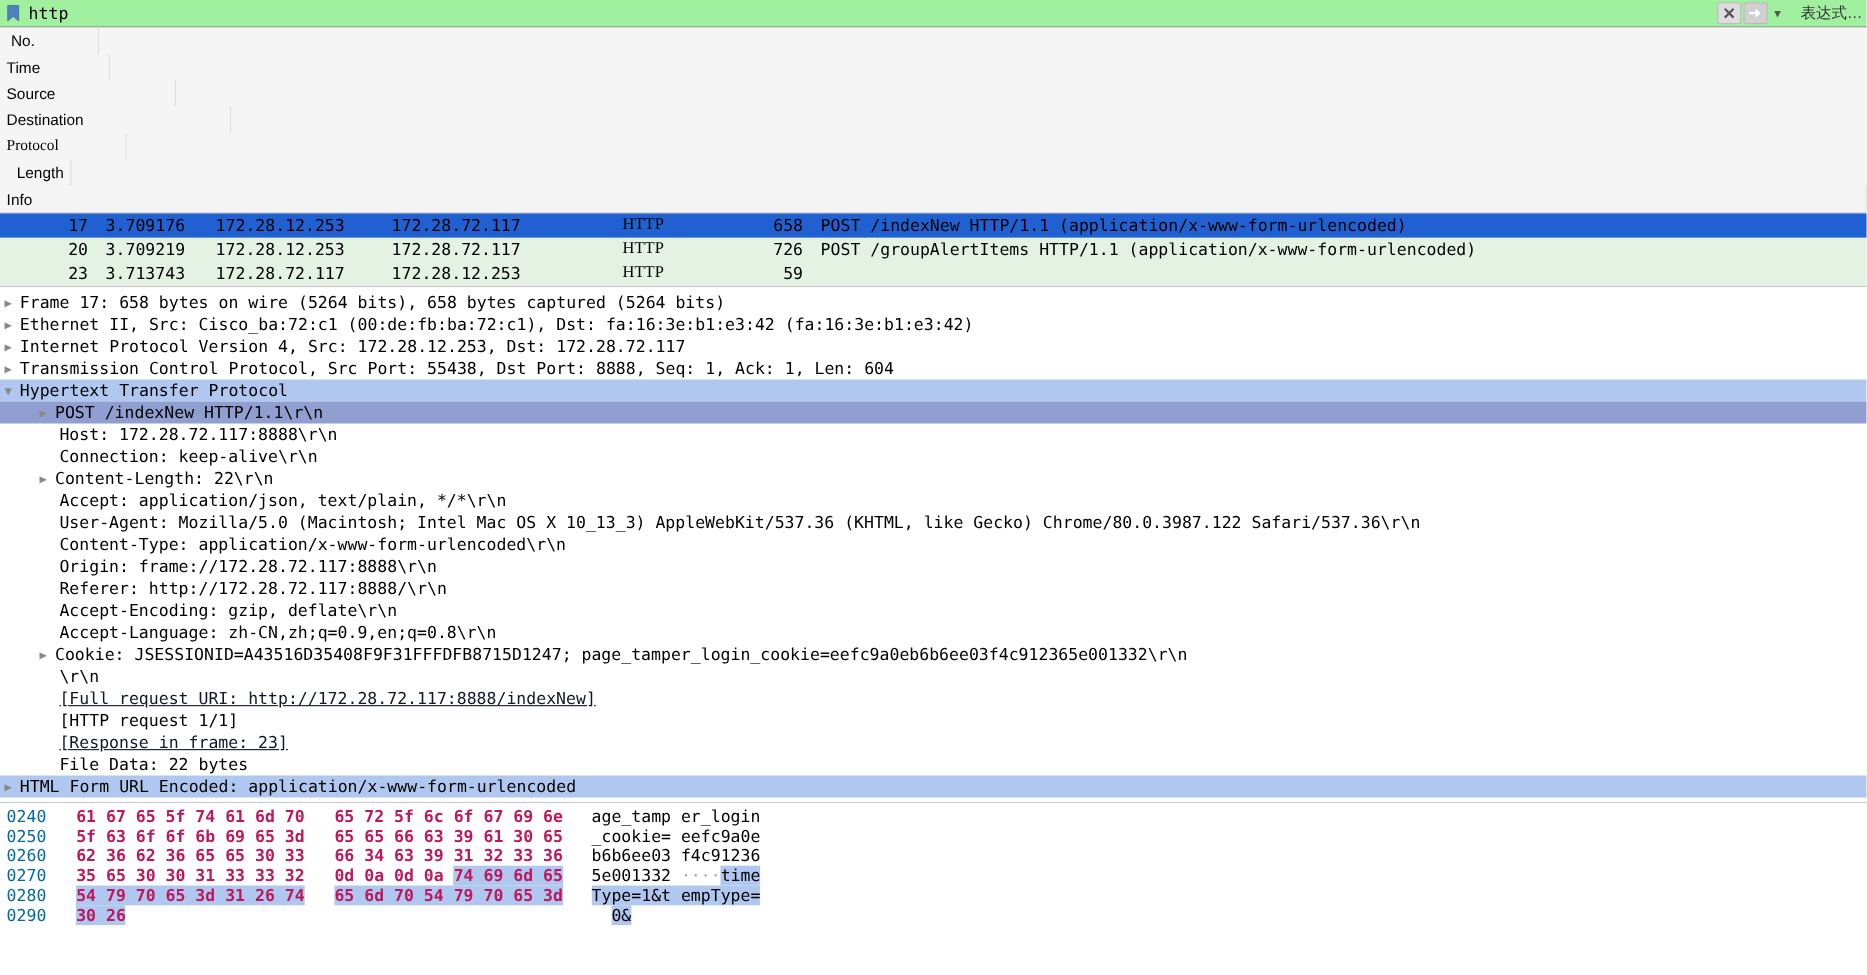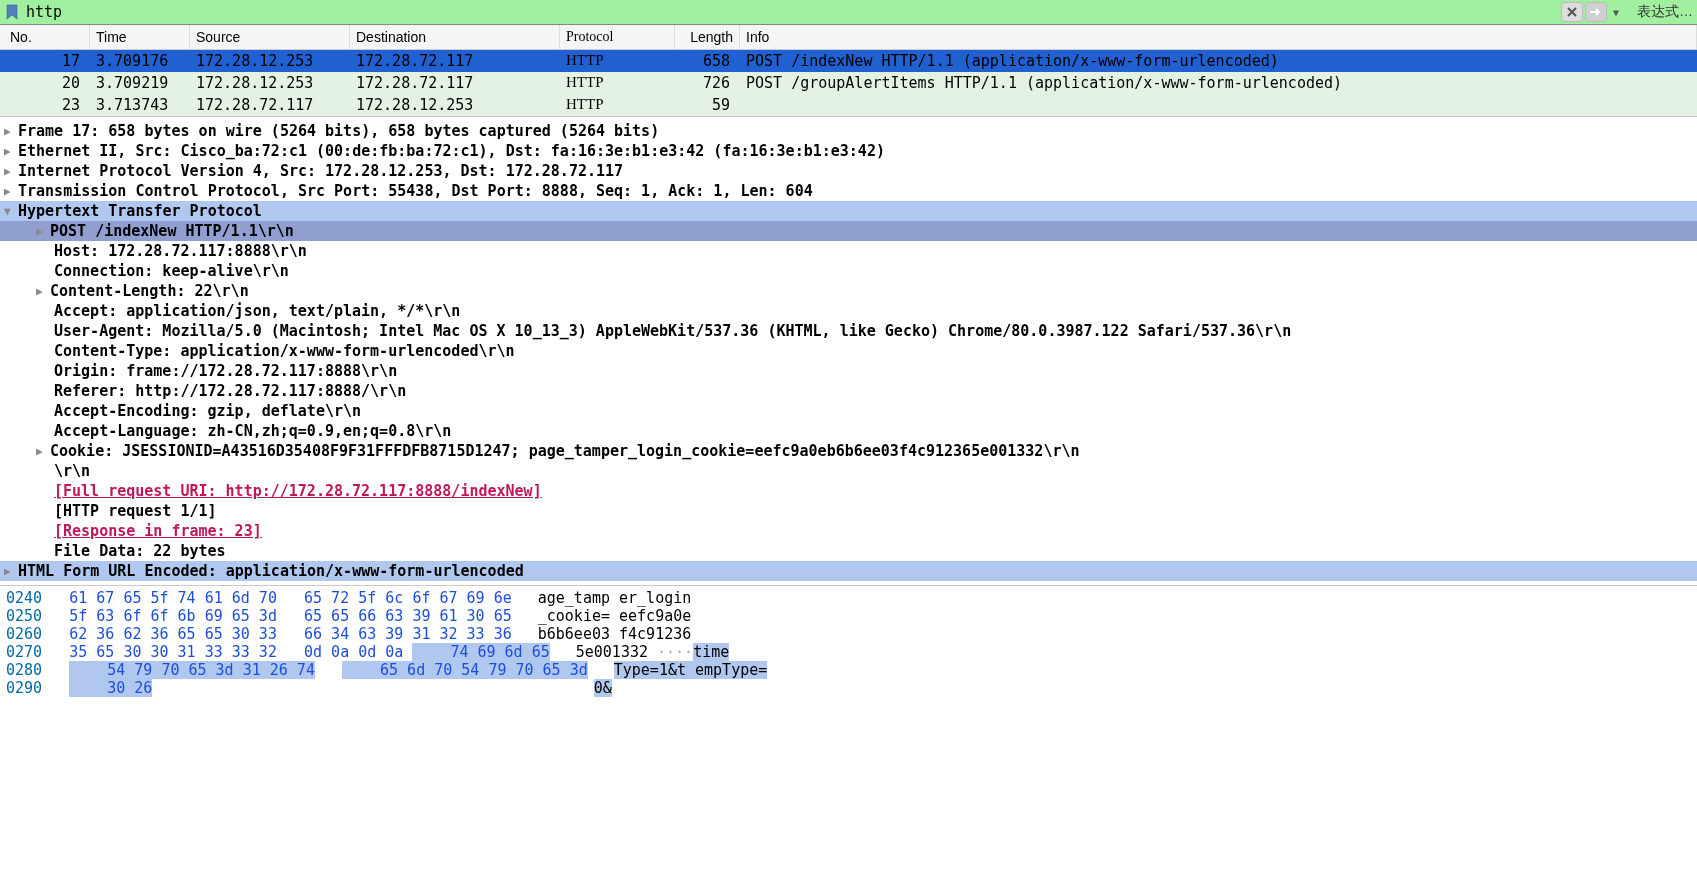--- a/index.html
+++ b/index.html
@@ -45,20 +45,21 @@
 .filter-btn.apply { background: #d0d0d0; }
 .dropdown-arrow { font-size: 10px; color: #555; padding: 0 4px; }
 .expr-label { margin-left: 14px; font-size: 14px; color: #333; font-family: sans-serif; }
 
 .packet-header {
   display: flex;
   background: #f5f5f5;
   border-bottom: 1px solid #ccc;
   font-family: sans-serif;
   font-size: 14px;
+  flex-direction: column;
 }
 .packet-header div {
   padding: 4px 6px;
   border-right: 1px solid #ddd;
   white-space: nowrap;
   overflow: hidden;
 }
 .col-no { width: 90px; padding-left: 10px !important; }
 .col-time { width: 100px; }
 .col-src { width: 160px; }
@@ -82,49 +83,49 @@
 .packet-row .col-no { text-align: right; padding-right: 10px !important; }
 .packet-row .col-len { text-align: right; padding-right: 10px !important; }
 
 .detail-pane {
   background: #fff;
   font-family: "Lucida Console", Monaco, monospace;
   font-size: 15px;
   border-top: 1px solid #ccc;
   padding: 4px 0;
 }
-.detail-line { padding: 1px 6px; white-space: nowrap; font-weight: bold; }
+.detail-line { padding: 1px 6px; white-space: nowrap; }
 .detail-line.top { padding-left: 22px; }
 .detail-line.sub { padding-left: 54px; }
 .detail-line.sub2 { padding-left: 54px; }
 .expander {
   display: inline-block;
   width: 14px;
   color: #888;
   font-size: 11px;
   vertical-align: middle;
   margin-left: -18px;
 }
 .detail-line.hl-blue { background: #b0c8f0; }
 .detail-line.hl-blue2 { background: #909fd0; color:#000; }
-.detail-line a.link { color: #be185d; text-decoration: underline; }
+.detail-line a.link { color: #0f172a; text-decoration: underline; }
 .detail-line a.link span { border-bottom: none; }
 
 .hex-pane {
   border-top: 1px solid #ccc;
   padding: 3px 6px;
   font-family: "Lucida Console", Monaco, monospace;
   font-size: 15px;
   background: #fff;
 }
 .hex-row { white-space: pre; }
 .hex-off { color: #0369a1; }
-.hex-bytes { color: #1d4ed8; }
+.hex-bytes { color: #be185d; font-weight: bold; }
 .hex-ascii { color: #000; margin-left: 26px; }
-.hl-bytes-blue { background: #b0c8f0; padding-left: 38px; }
+.hl-bytes-blue { background: #b0c8f0; }
 .hl-ascii-dim { color: #aaa; }
 .hl-ascii-blue { background: #b0c8f0; }
 </style>
 </head>
 <body>
 
 <div class="filter-bar">
   <span class="bookmark-icon">
     <svg viewBox="0 0 16 16">
         <path d="M3 1 h10 v14 l-5-4 -5 4 z" fill="#5080c0" stroke="#305080" stroke-width="0.5"></path>

